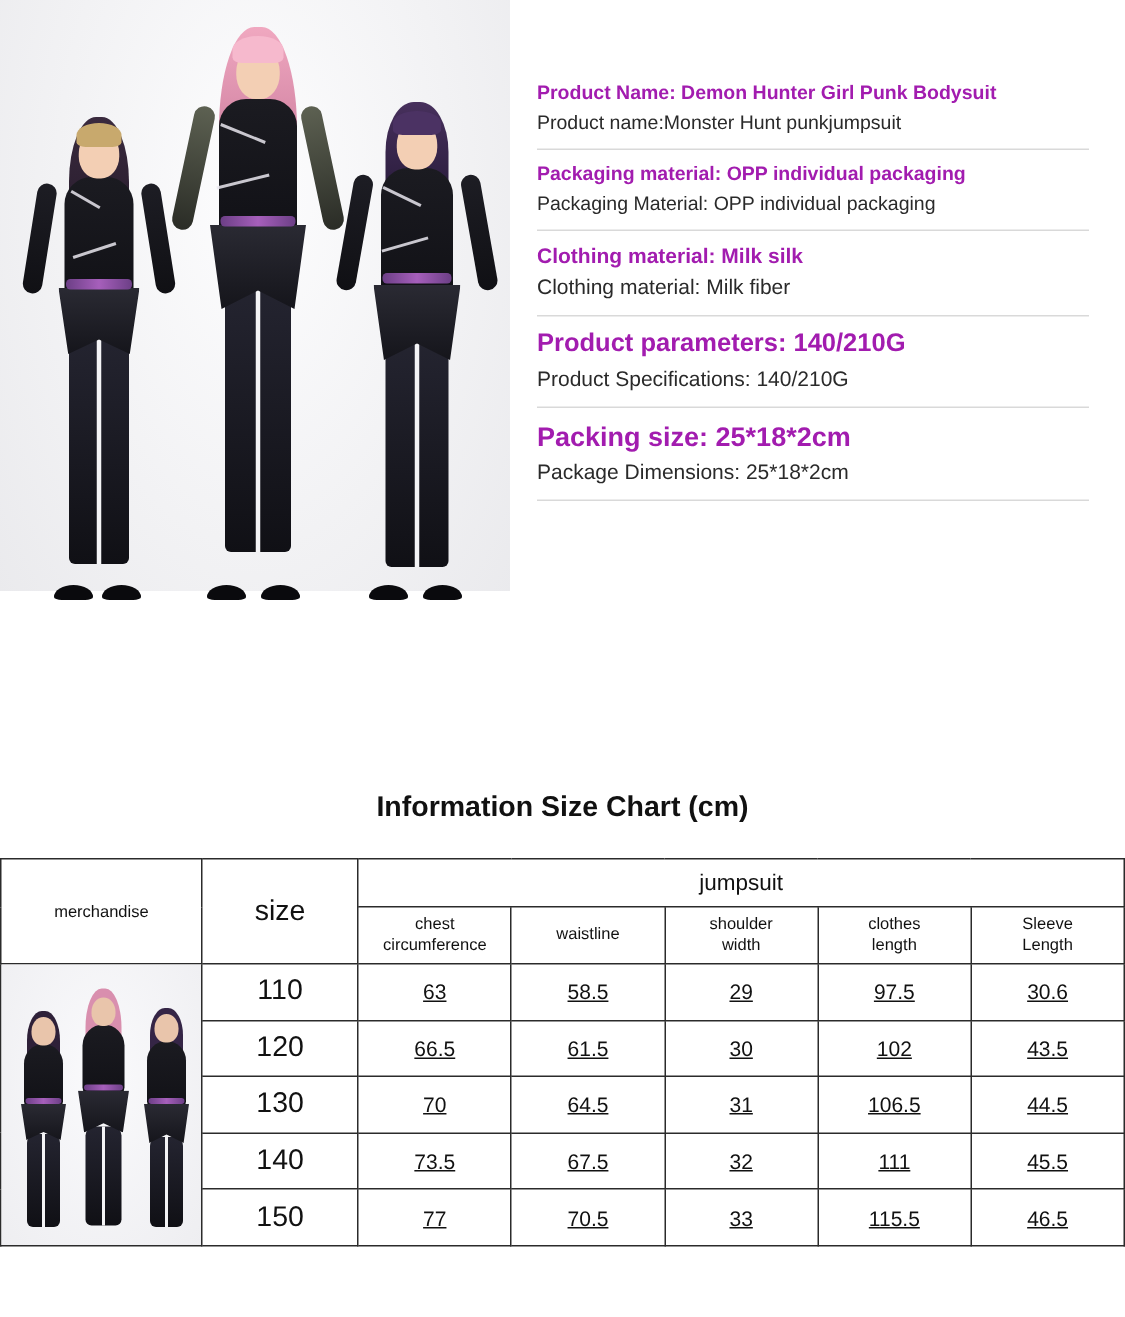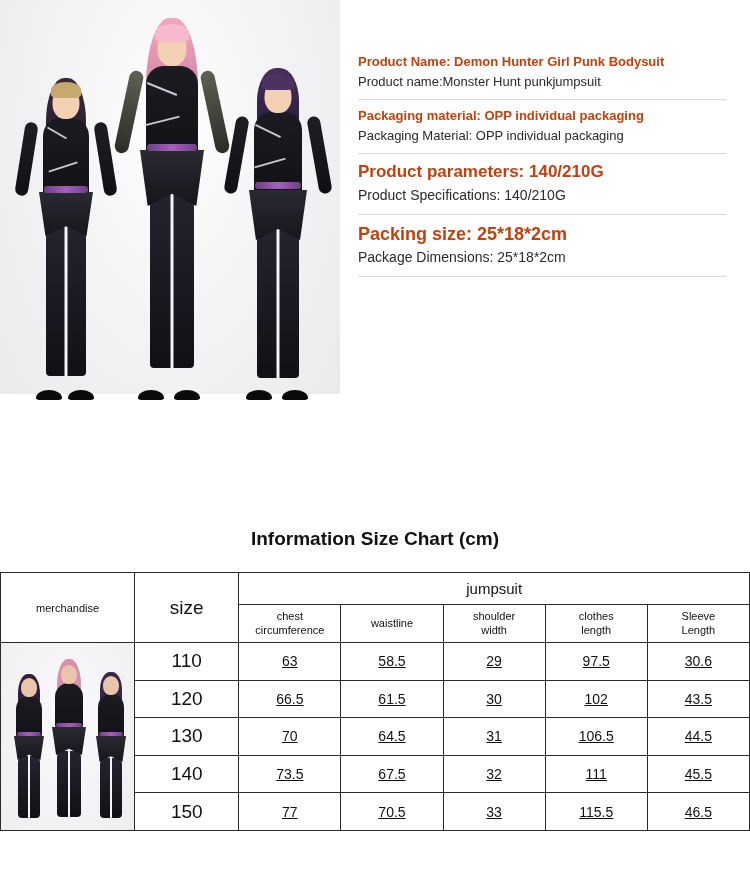--- a/index.html
+++ b/index.html
@@ -115,21 +115,21 @@
     width: 410px;
     padding: 46px 24px 0 18px;
     flex: none;
   }
   .spec-row {
     border-bottom: 1px solid #d9d9d9;
     padding: 7px 0 9px 0;
   }
   .spec-row:last-child { border-bottom: 1px solid #d9d9d9; }
   .spec-primary {
-    color: #c2410c;
+    color: #a21caf;
     font-weight: bold;
     line-height: 1.35;
   }
   .spec-secondary {
     color: #2a2a2a;
     line-height: 1.35;
     margin-top: 2px;
   }
   .s-13 .spec-primary { font-size: 13px; }
   .s-13 .spec-secondary { font-size: 13px; }
@@ -253,20 +253,24 @@
       <div class="spec-row s-13">
         <div class="spec-primary">Product Name: Demon Hunter Girl Punk Bodysuit</div>
         <div class="spec-secondary">Product name:Monster Hunt punkjumpsuit</div>
       </div>
 
       <div class="spec-row s-13">
         <div class="spec-primary">Packaging material: OPP individual packaging</div>
         <div class="spec-secondary">Packaging Material: OPP individual packaging</div>
       </div>
 
+      <div class="spec-row s-14">
+        <div class="spec-primary">Clothing material: Milk silk</div>
+        <div class="spec-secondary">Clothing material: Milk fiber</div>
+      </div>
 
       <div class="spec-row s-16">
         <div class="spec-primary">Product parameters: 140/210G</div>
         <div class="spec-secondary">Product Specifications: 140/210G</div>
       </div>
 
       <div class="spec-row s-17">
         <div class="spec-primary">Packing size: 25*18*2cm</div>
         <div class="spec-secondary">Package Dimensions: 25*18*2cm</div>
       </div>

